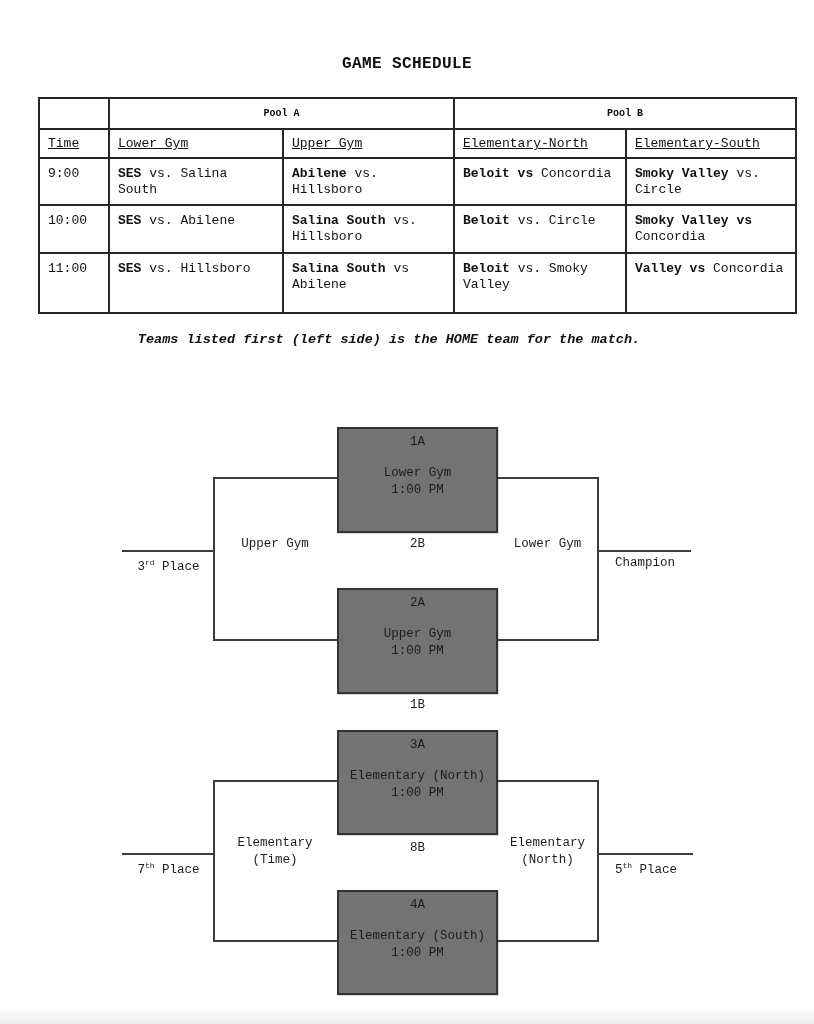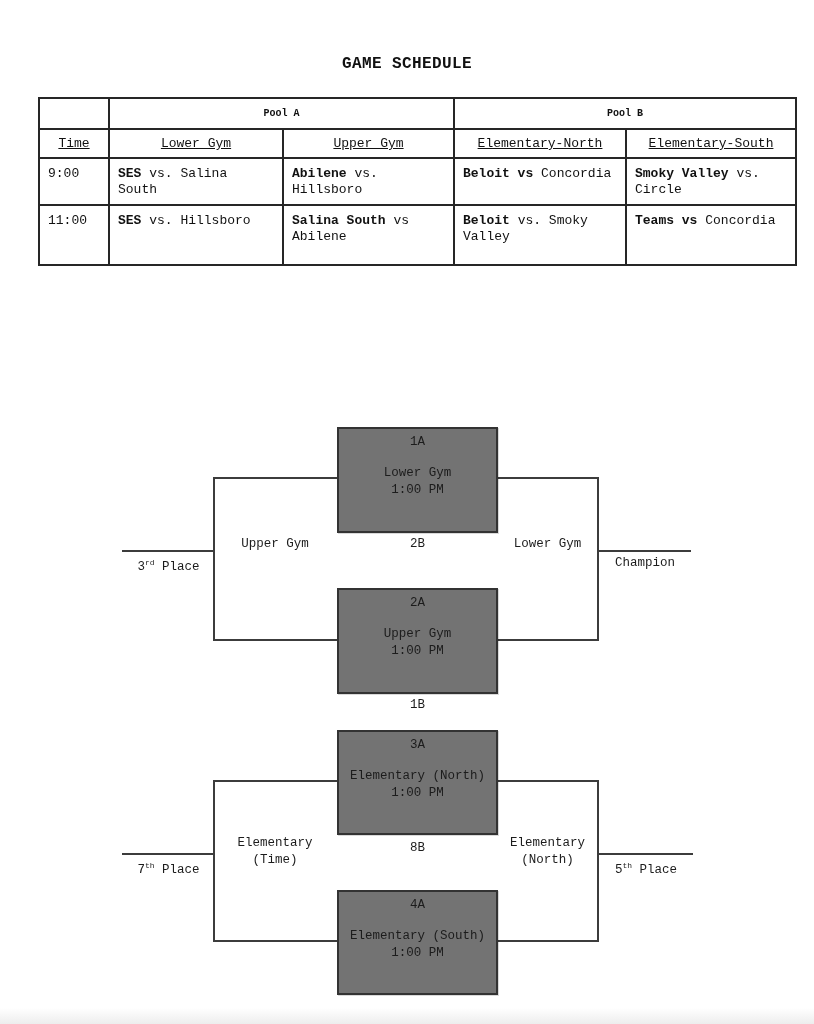--- a/index.html
+++ b/index.html
@@ -19,21 +19,21 @@
     position:absolute;left:0;top:367px;width:778px;text-align:center;margin:0;
     font-size:17.5px;font-weight:bold;letter-spacing:.4px;color:#111;
   }
   
   table.sched{
     position:absolute;left:38px;top:97px;width:757px;
     border-collapse:collapse;table-layout:fixed;font-size:13px;color:#111;
   }
   table.sched td{border:2px solid #262626;padding:0 8px;overflow:hidden;}
   tr.poolrow td{height:29px;text-align:center;font-weight:bold;font-size:10px;vertical-align:middle;}
-  tr.colhead td{height:27px;text-align:center;vertical-align:middle;font-size:13px;}
+  tr.colhead td{height:27px;text-align:left;vertical-align:middle;font-size:13px;}
   .u{text-decoration:underline;}
   tr.datarow td{vertical-align:top;padding-top:7px;line-height:16px;}
   tr.r1 td{height:38px;}
   tr.r2 td{height:39px;}
   tr.r3 td{height:51px;}
   td.game b{font-weight:bold;}
   
   .hl{position:absolute;height:2px;background:#3c3c3c;}
   .vl{position:absolute;width:2px;background:#3c3c3c;}
   .bkt-box{
@@ -80,30 +80,38 @@
       <td><span class="u">Elementary-North</span></td>
       <td><span class="u">Elementary-South</span></td>
     </tr>
     <tr class="datarow r1">
       <td class="time">9:00</td>
       <td class="game"><b>SES</b><span> vs. Salina South</span></td>
       <td class="game"><b>Abilene</b><span> vs. Hillsboro</span></td>
       <td class="game"><b>Beloit vs</b><span> Concordia</span></td>
       <td class="game"><b>Smoky Valley</b><span> vs. Circle</span></td>
     </tr>
+    <tr class="datarow r2">
+      <td class="time">10:00</td>
+      <td class="game"><b>SES</b><span> vs. Abilene</span></td>
+      <td class="game"><b>Salina South</b><span> vs. Hillsboro</span></td>
+      <td class="game"><b>Beloit</b><span> vs. Circle</span></td>
+      <td class="game"><b>Smoky Valley vs</b><span> Concordia</span></td>
+    </tr>
     <tr class="datarow r3">
       <td class="time">11:00</td>
       <td class="game"><b>SES</b><span> vs. Hillsboro</span></td>
       <td class="game"><b>Salina South</b><span> vs Abilene</span></td>
       <td class="game"><b>Beloit</b><span> vs. Smoky Valley</span></td>
-      <td class="game"><b>Teams vs</b><span> Concordia</span></td>
+      <td class="game"><b>Valley vs</b><span> Concordia</span></td>
     </tr>
   </tbody>
     </table>
 
+  <div class="note">Teams listed first (left side) is the HOME team for the match.</div>
 
 
   <div>
 
     <div class="hl" style="left:213px;top:477px;width:126px"></div>
     <div class="hl" style="left:496px;top:477px;width:103px"></div>
     <div class="vl" style="left:213px;top:477px;height:164px"></div>
     <div class="vl" style="left:597px;top:477px;height:164px"></div>
     <div class="hl" style="left:213px;top:639px;width:126px"></div>
     <div class="hl" style="left:496px;top:639px;width:103px"></div>

